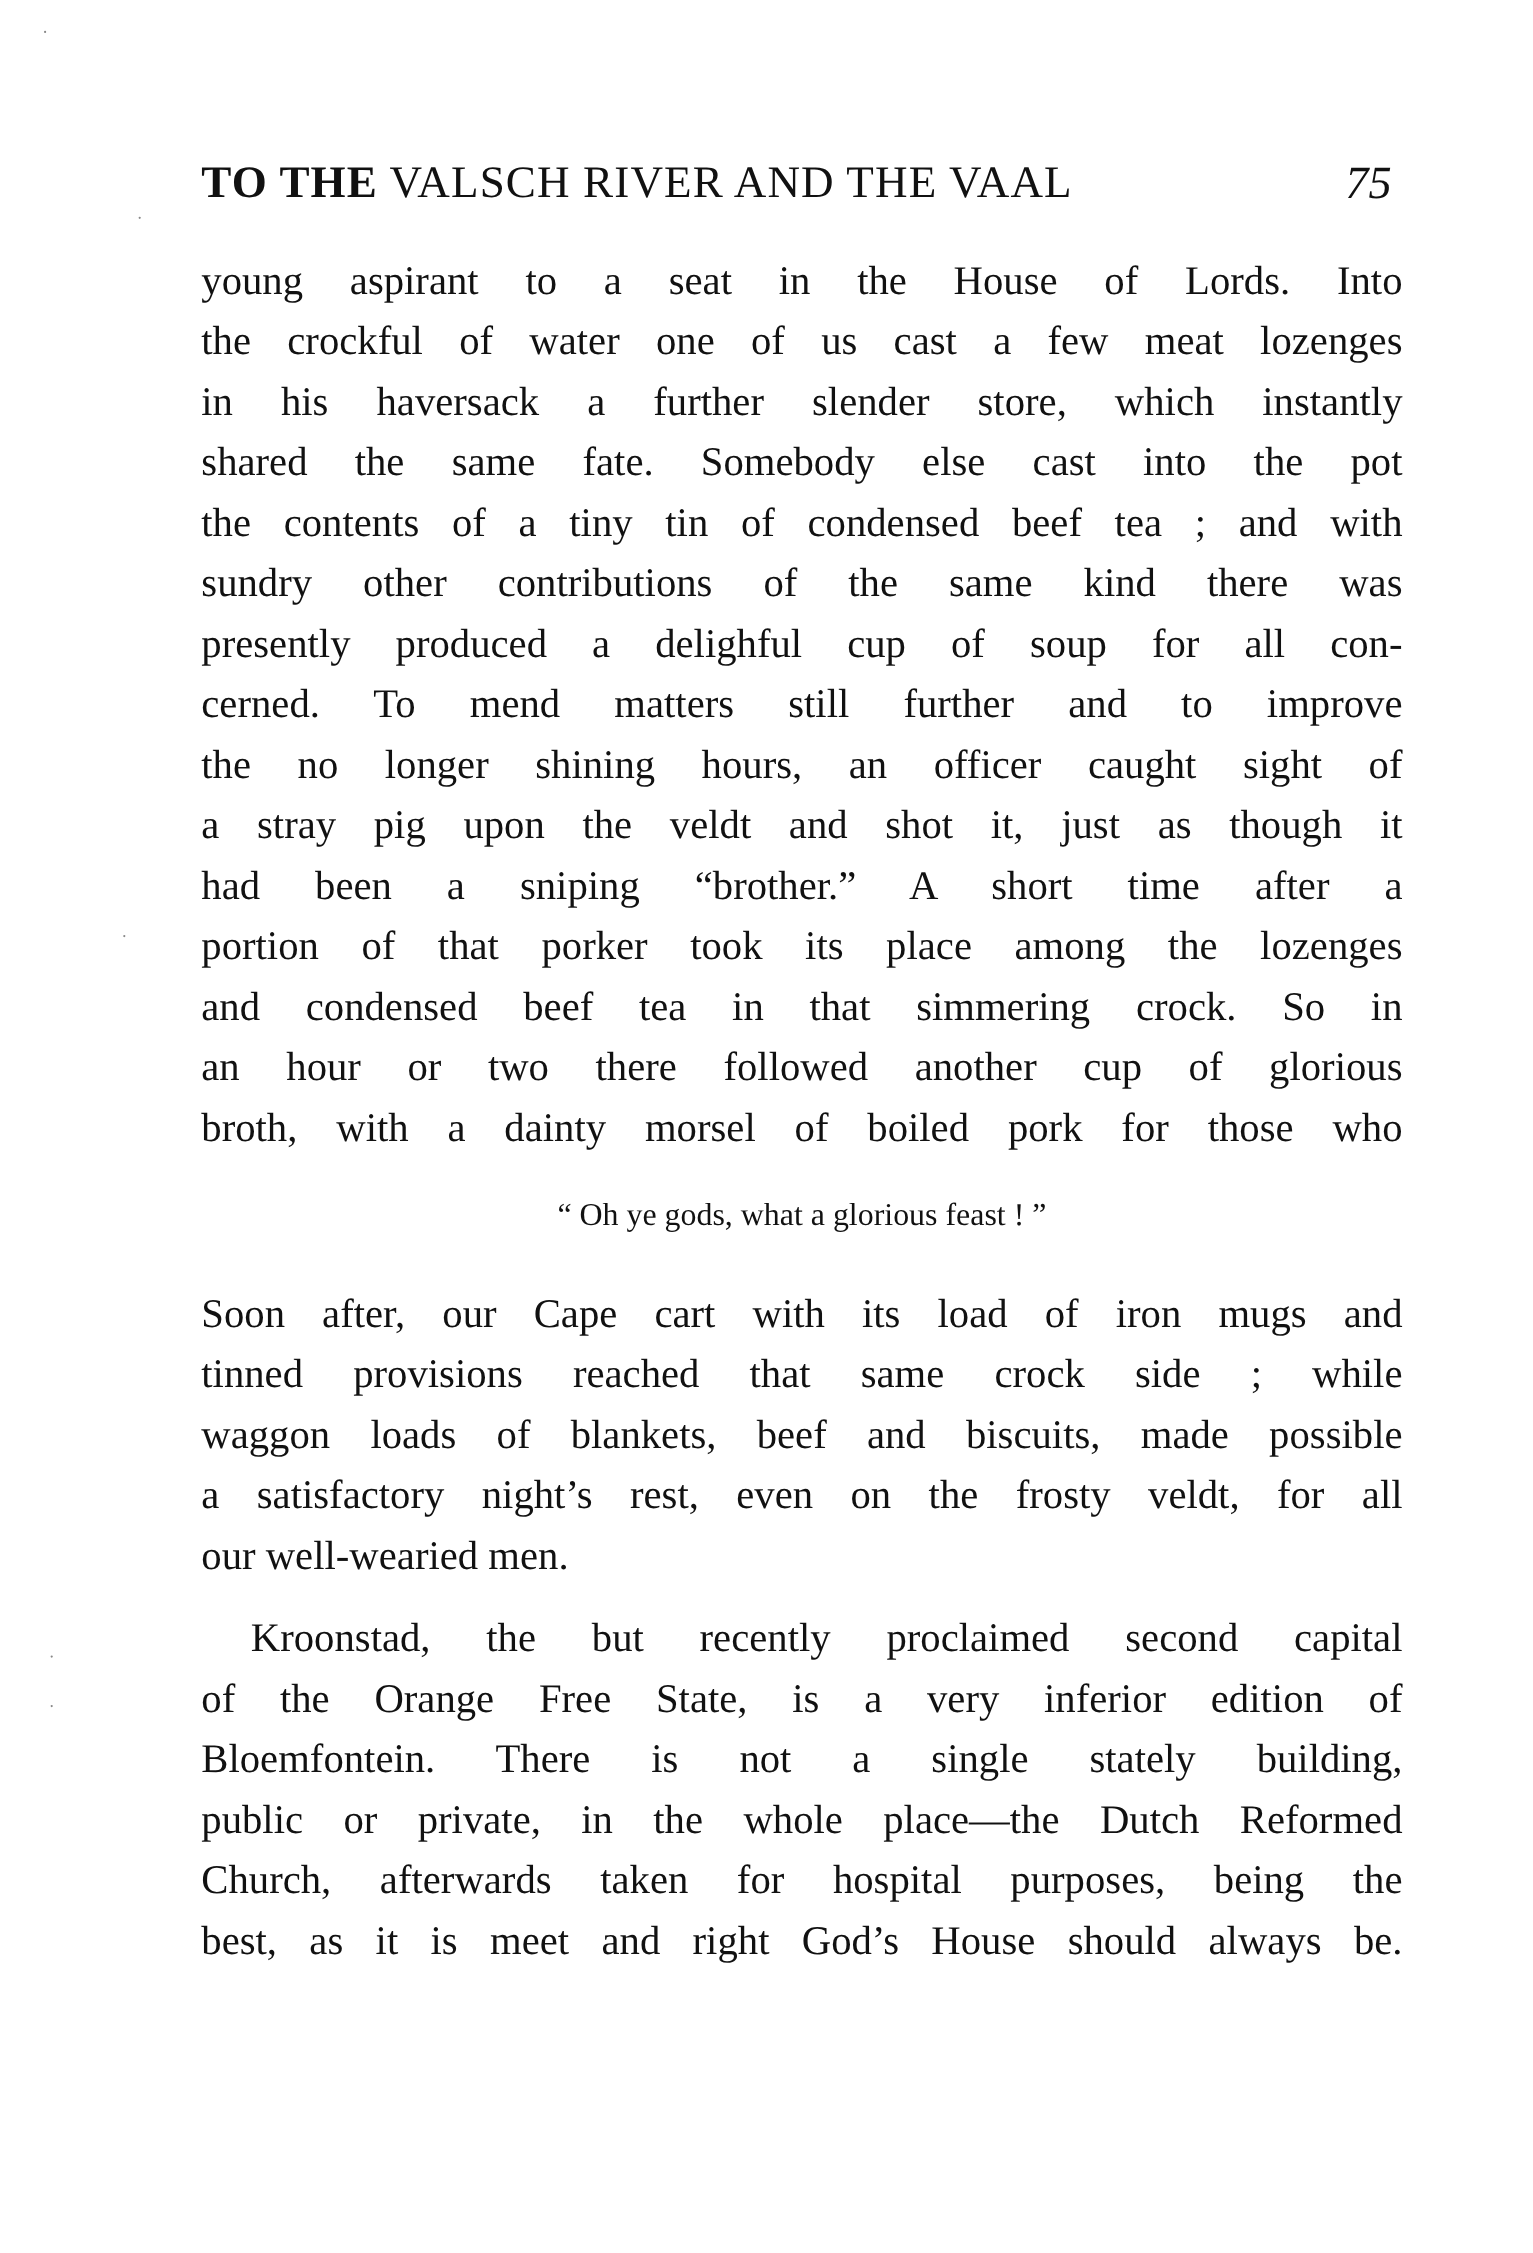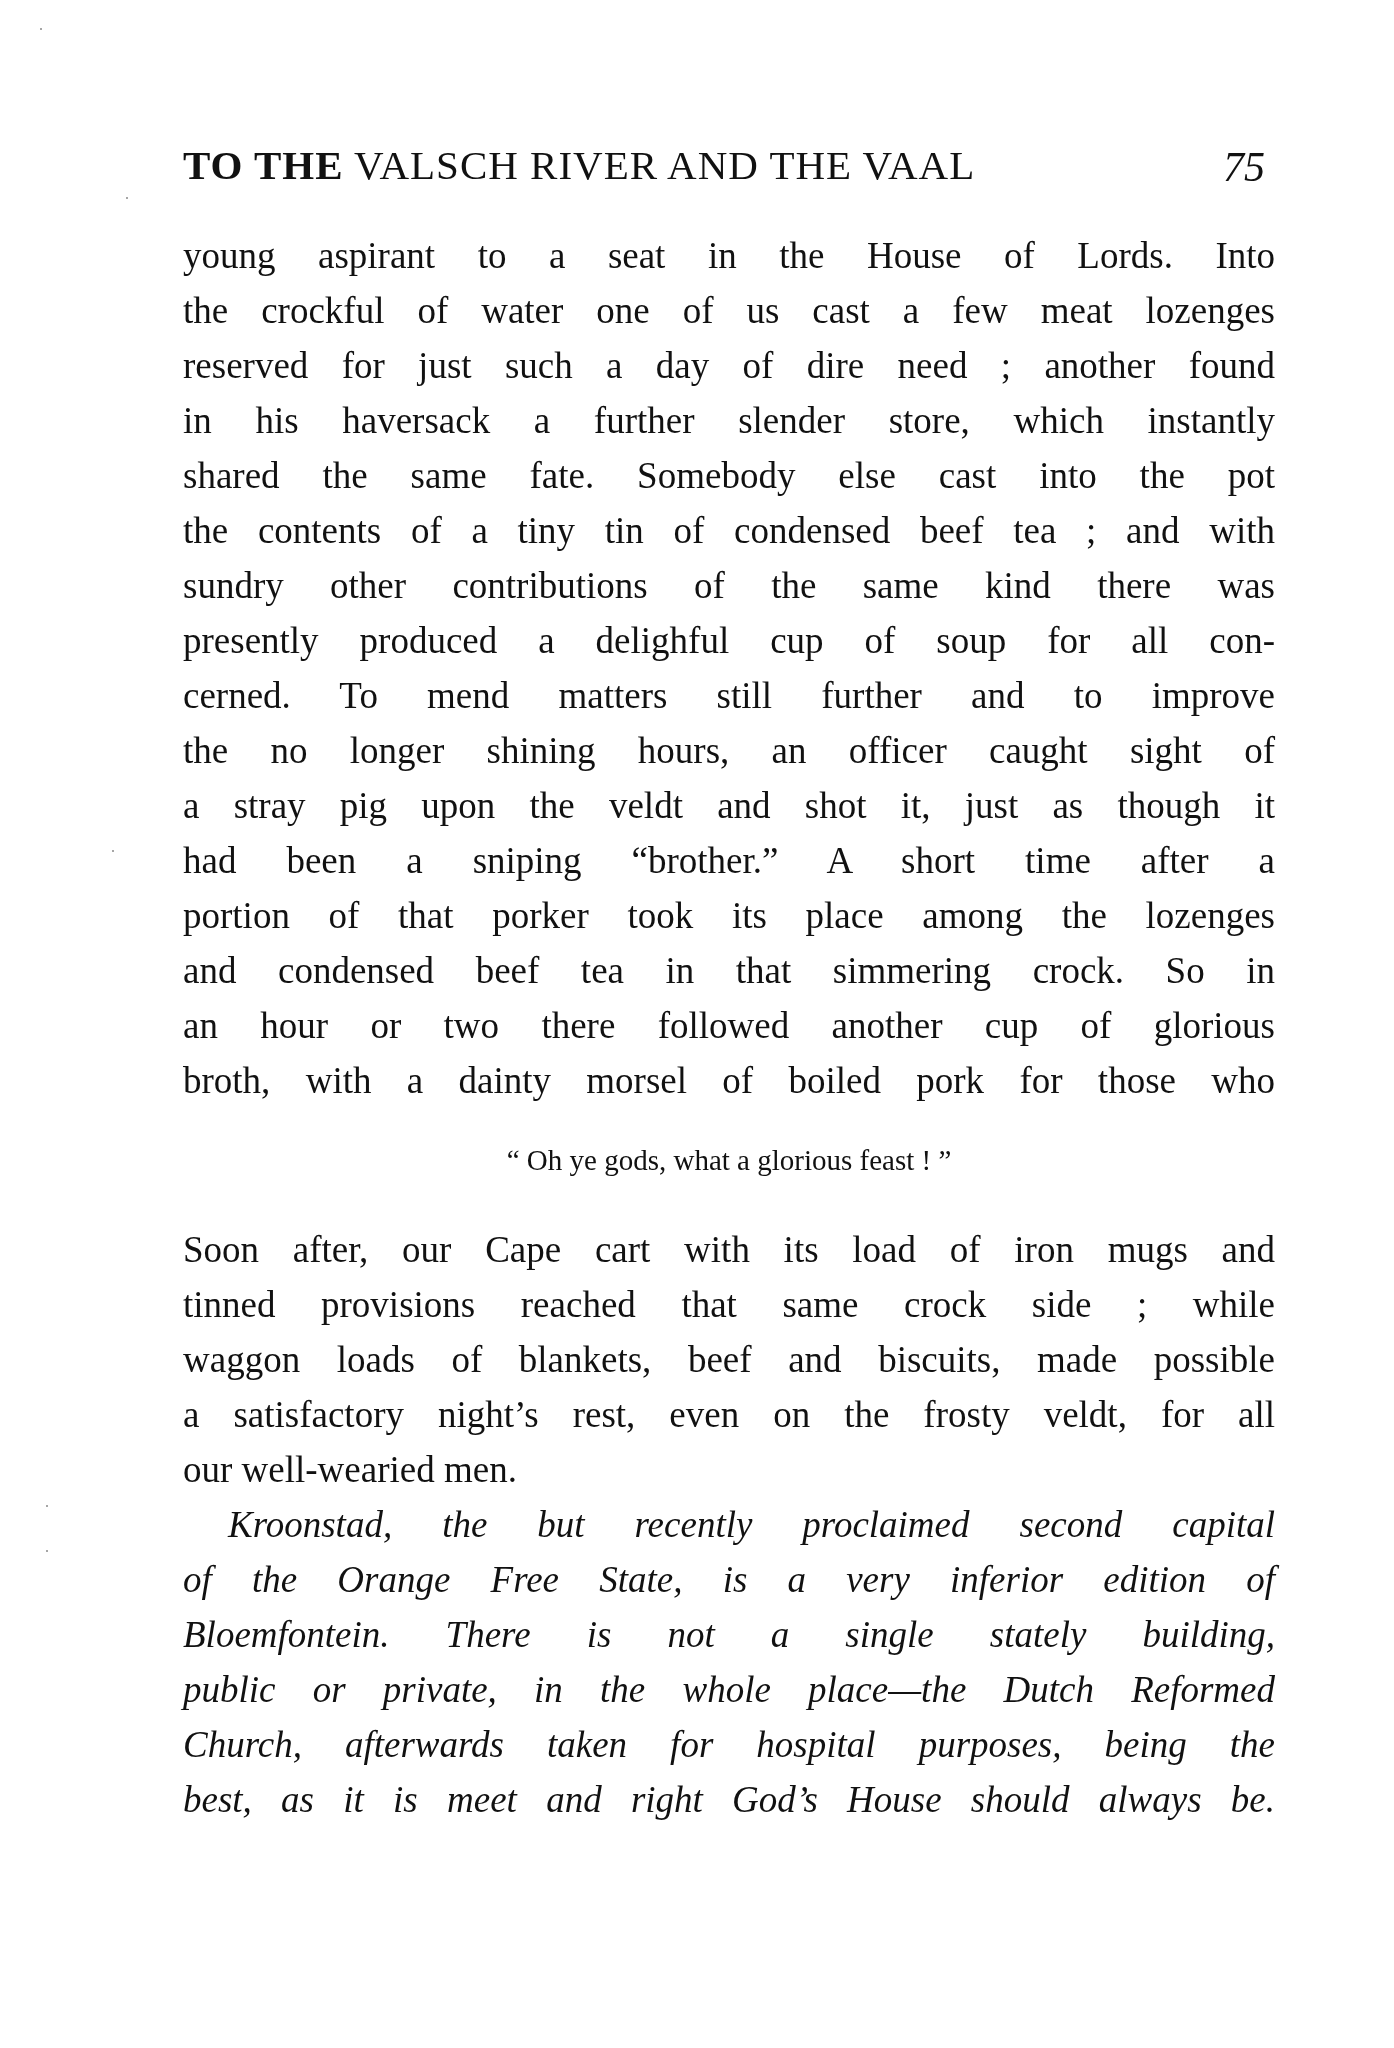--- a/index.html
+++ b/index.html
@@ -101,21 +101,20 @@
   <div class="running-head">
     <div class="running-title"><span class="lead">TO THE</span><span> VALSCH RIVER AND THE VAAL</span></div>
     <div class="page-number">75</div>
   </div>
 
   <div class="body-text">
 
     <div>
       <span class="line">young aspirant to a seat in the House of Lords.  Into</span>
       <span class="line">the crockful of water one of us cast a few meat lozenges</span>
-      <span class="line">reserved for just such a day of dire need ; another found</span>
       <span class="line">in his haversack a further slender store, which instantly</span>
       <span class="line">shared the same fate.  Somebody else cast into the pot</span>
       <span class="line">the contents of a tiny tin of condensed beef tea ; and with</span>
       <span class="line">sundry other contributions of the same kind there was</span>
       <span class="line">presently produced a delighful cup of soup for all con-</span>
       <span class="line">cerned.  To mend matters still further and to improve</span>
       <span class="line">the no longer shining hours, an officer caught sight of</span>
       <span class="line">a stray pig upon the veldt and shot it, just as though it</span>
       <span class="line">had been a sniping “brother.”  A short time after a</span>
       <span class="line">portion of that porker took its place among the lozenges</span>
@@ -129,21 +128,21 @@
     </div>
 
     <div style="margin-top:-56px;">
       <span class="line">Soon after, our Cape cart with its load of iron mugs and</span>
       <span class="line">tinned provisions reached that same crock side ; while</span>
       <span class="line">waggon loads of blankets, beef and biscuits, made possible</span>
       <span class="line">a satisfactory night’s rest, even on the frosty veldt, for all</span>
       <span class="line last">our well-wearied men.</span>
     </div>
 
-    <div style="margin-top:0;font-style:italic;">
+    <div style="margin-top:20px;">
       <span class="line indent">Kroonstad, the but recently proclaimed second capital</span>
       <span class="line">of the Orange Free State, is a very inferior edition of</span>
       <span class="line">Bloemfontein.  There is not a single stately building,</span>
       <span class="line">public or private, in the whole place—the Dutch Reformed</span>
       <span class="line">Church, afterwards taken for hospital purposes, being the</span>
       <span class="line">best, as it is meet and right God’s House should always be.</span>
     </div>
 
   </div>
 </div>

